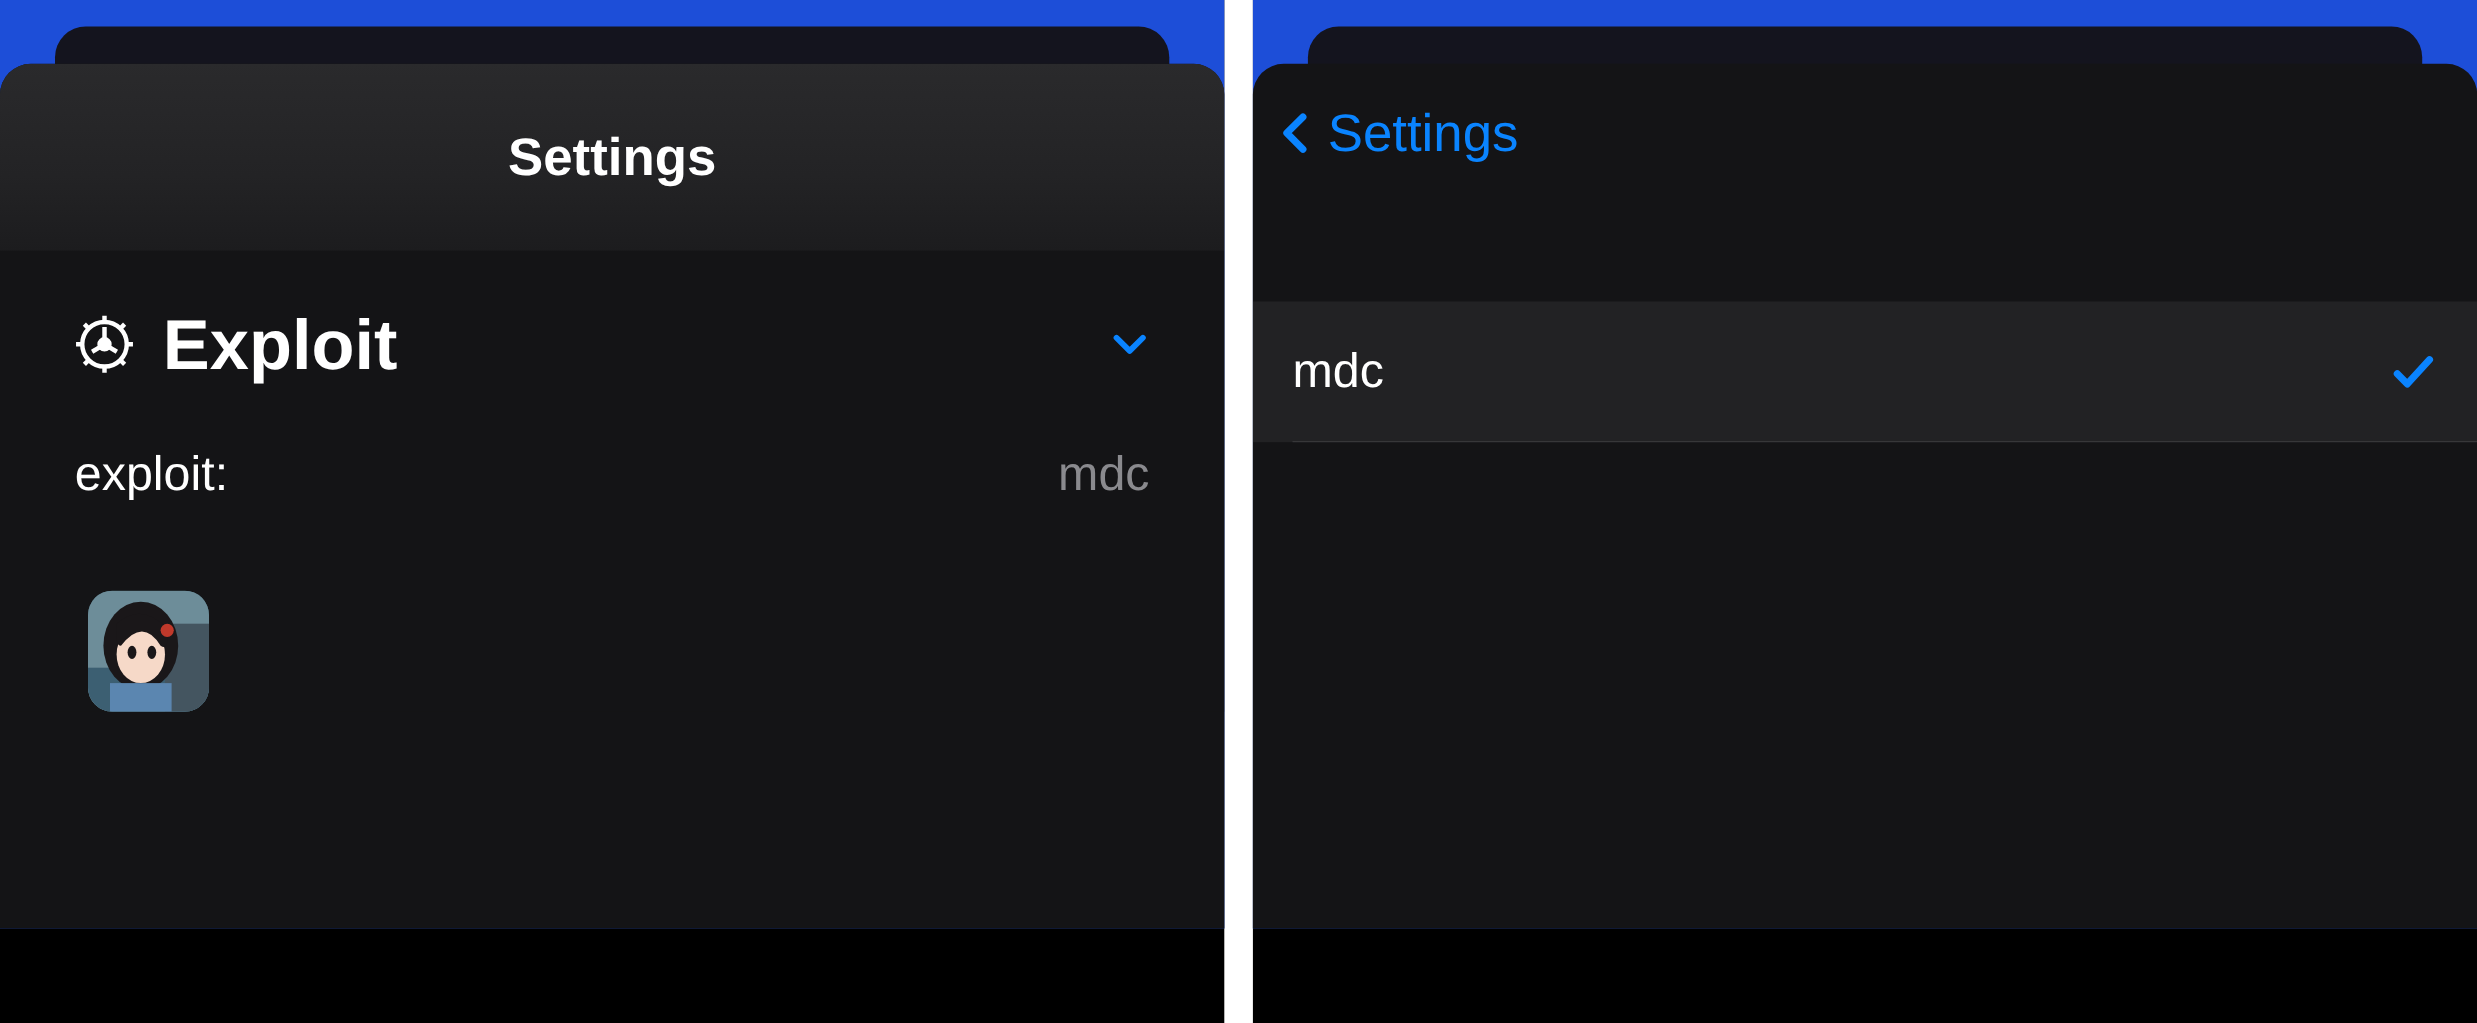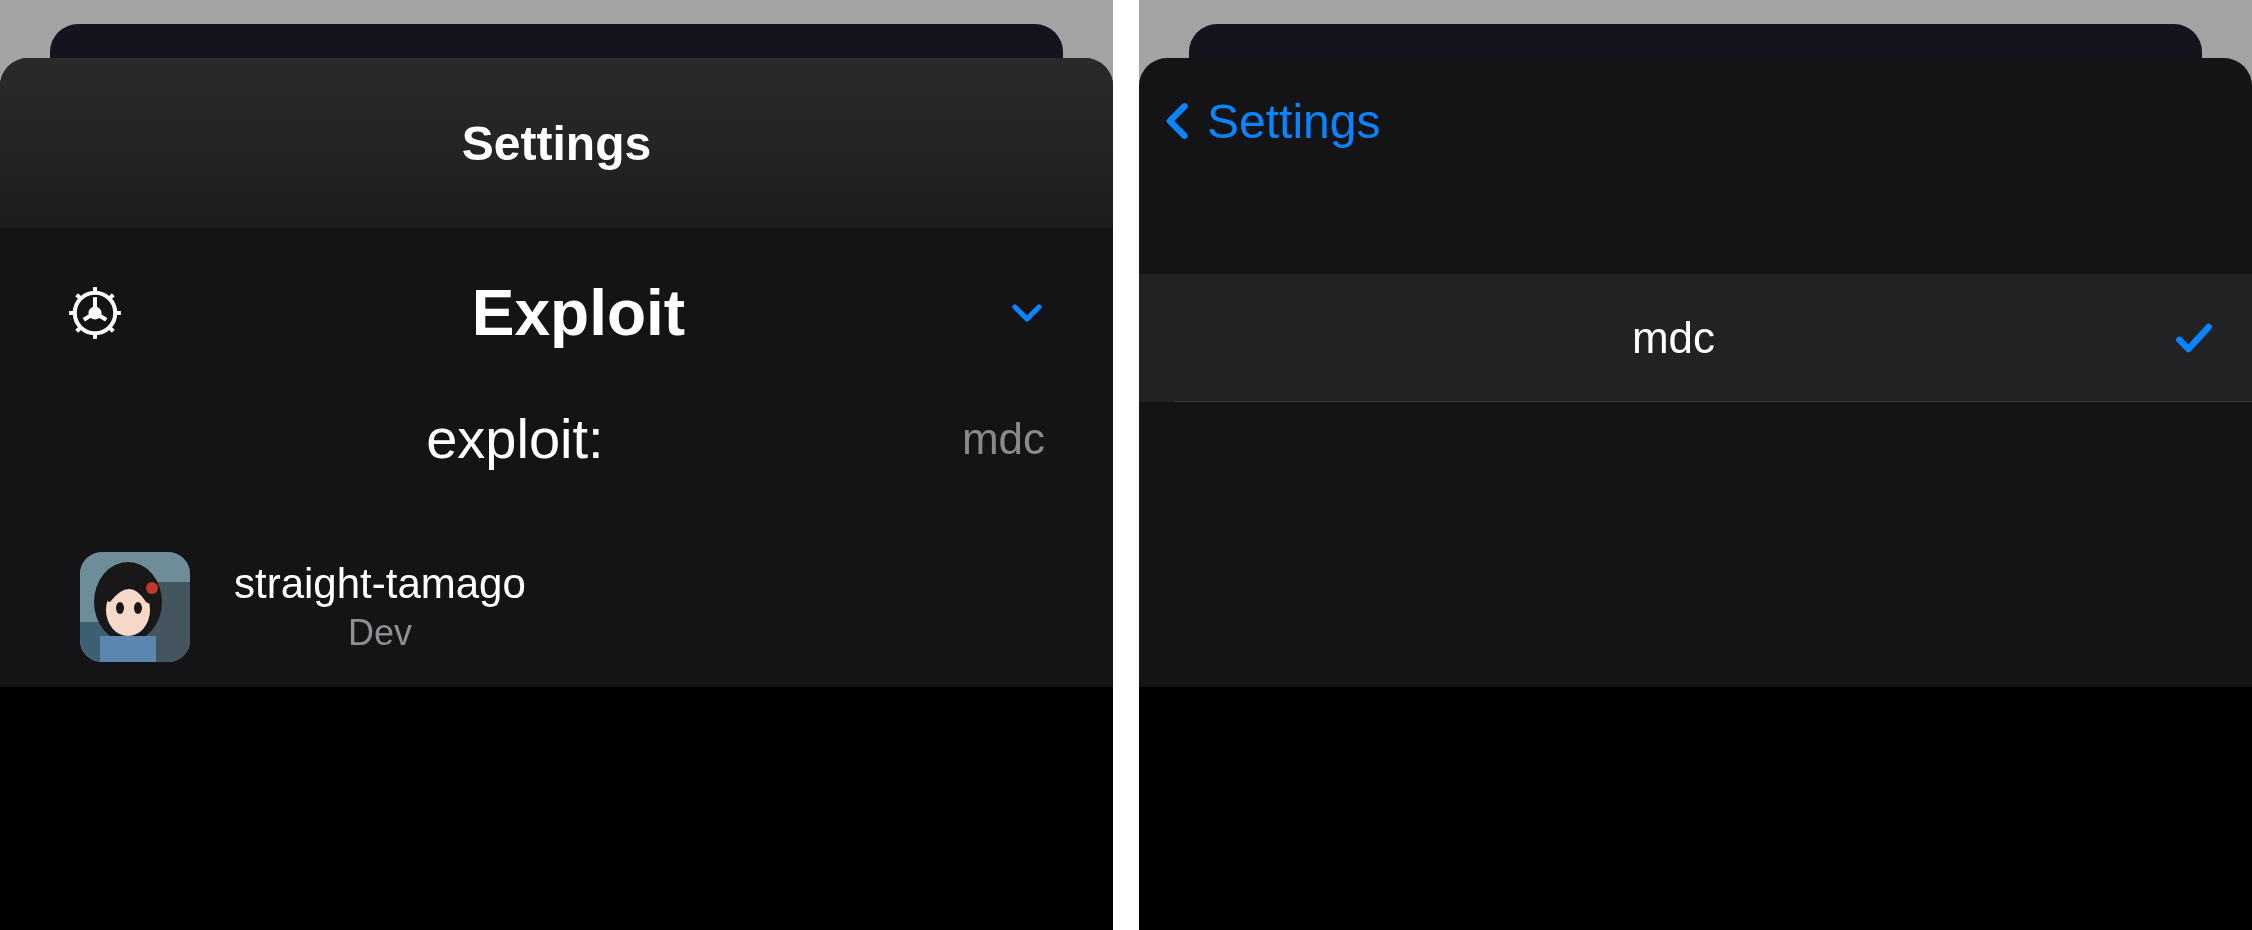--- a/index.html
+++ b/index.html
@@ -9,24 +9,23 @@
   }
   body {
     background: #000;
     font-family: -apple-system, BlinkMacSystemFont, "Segoe UI", Helvetica, Arial, sans-serif;
     width: 2252px;
     height: 930px;
     display: flex;
     overflow: hidden;
   }
   .pane {
-    height: 687px;
-    position: relative;
-    background: #a3a3a3;
-    text-align: center;
+    height: 844px;
+    position: relative;
+    background: #1d4ed8;
   }
   .pane-left {
     width: 1113px;
   }
   .divider {
     width: 26px;
     background: #fff;
     height: 930px;
   }
   .pane-right {
@@ -96,21 +95,21 @@
   .chevron {
     color: #0a84ff;
   }
   .setting-row {
     display: flex;
     align-items: center;
     padding: 28px 68px 55px 68px;
   }
   .setting-label {
     color: #fff;
-    font-size: 56px;
+    font-size: 44px;
     font-weight: 400;
     flex: 1;
   }
   .setting-value {
     color: #8a8a8e;
     font-size: 44px;
     font-weight: 400;
   }
   .credit-row {
     display: flex;
@@ -247,24 +246,20 @@
               <rect x="70" y="30" width="40" height="80" fill="#445560"></rect>
               <ellipse cx="48" cy="50" rx="34" ry="40" fill="#1a1719"></ellipse>
               <ellipse cx="48" cy="58" rx="22" ry="26" fill="#f6d9c8"></ellipse>
               <ellipse cx="40" cy="56" rx="4" ry="6" fill="#1a1719"></ellipse>
               <ellipse cx="58" cy="56" rx="4" ry="6" fill="#1a1719"></ellipse>
               <path d="M 26 30 Q 48 10 72 34 Q 74 56 66 50 Q 50 24 30 50 Q 24 50 26 30 Z" fill="#1a1719"></path>
               <circle cx="72" cy="36" r="6" fill="#c0392b"></circle>
               <rect x="20" y="84" width="56" height="26" fill="#5b86b0"></rect>
             </svg>
           </div>
-          <div class="credit-texts">
-            <span class="credit-name">straight-tamago</span>
-            <span class="credit-role">Dev</span>
-          </div>
         </div>
 
       </div>
     </div>
   </div>
 </div>
 
 <div class="divider"></div>
 
 <div class="pane pane-right">

